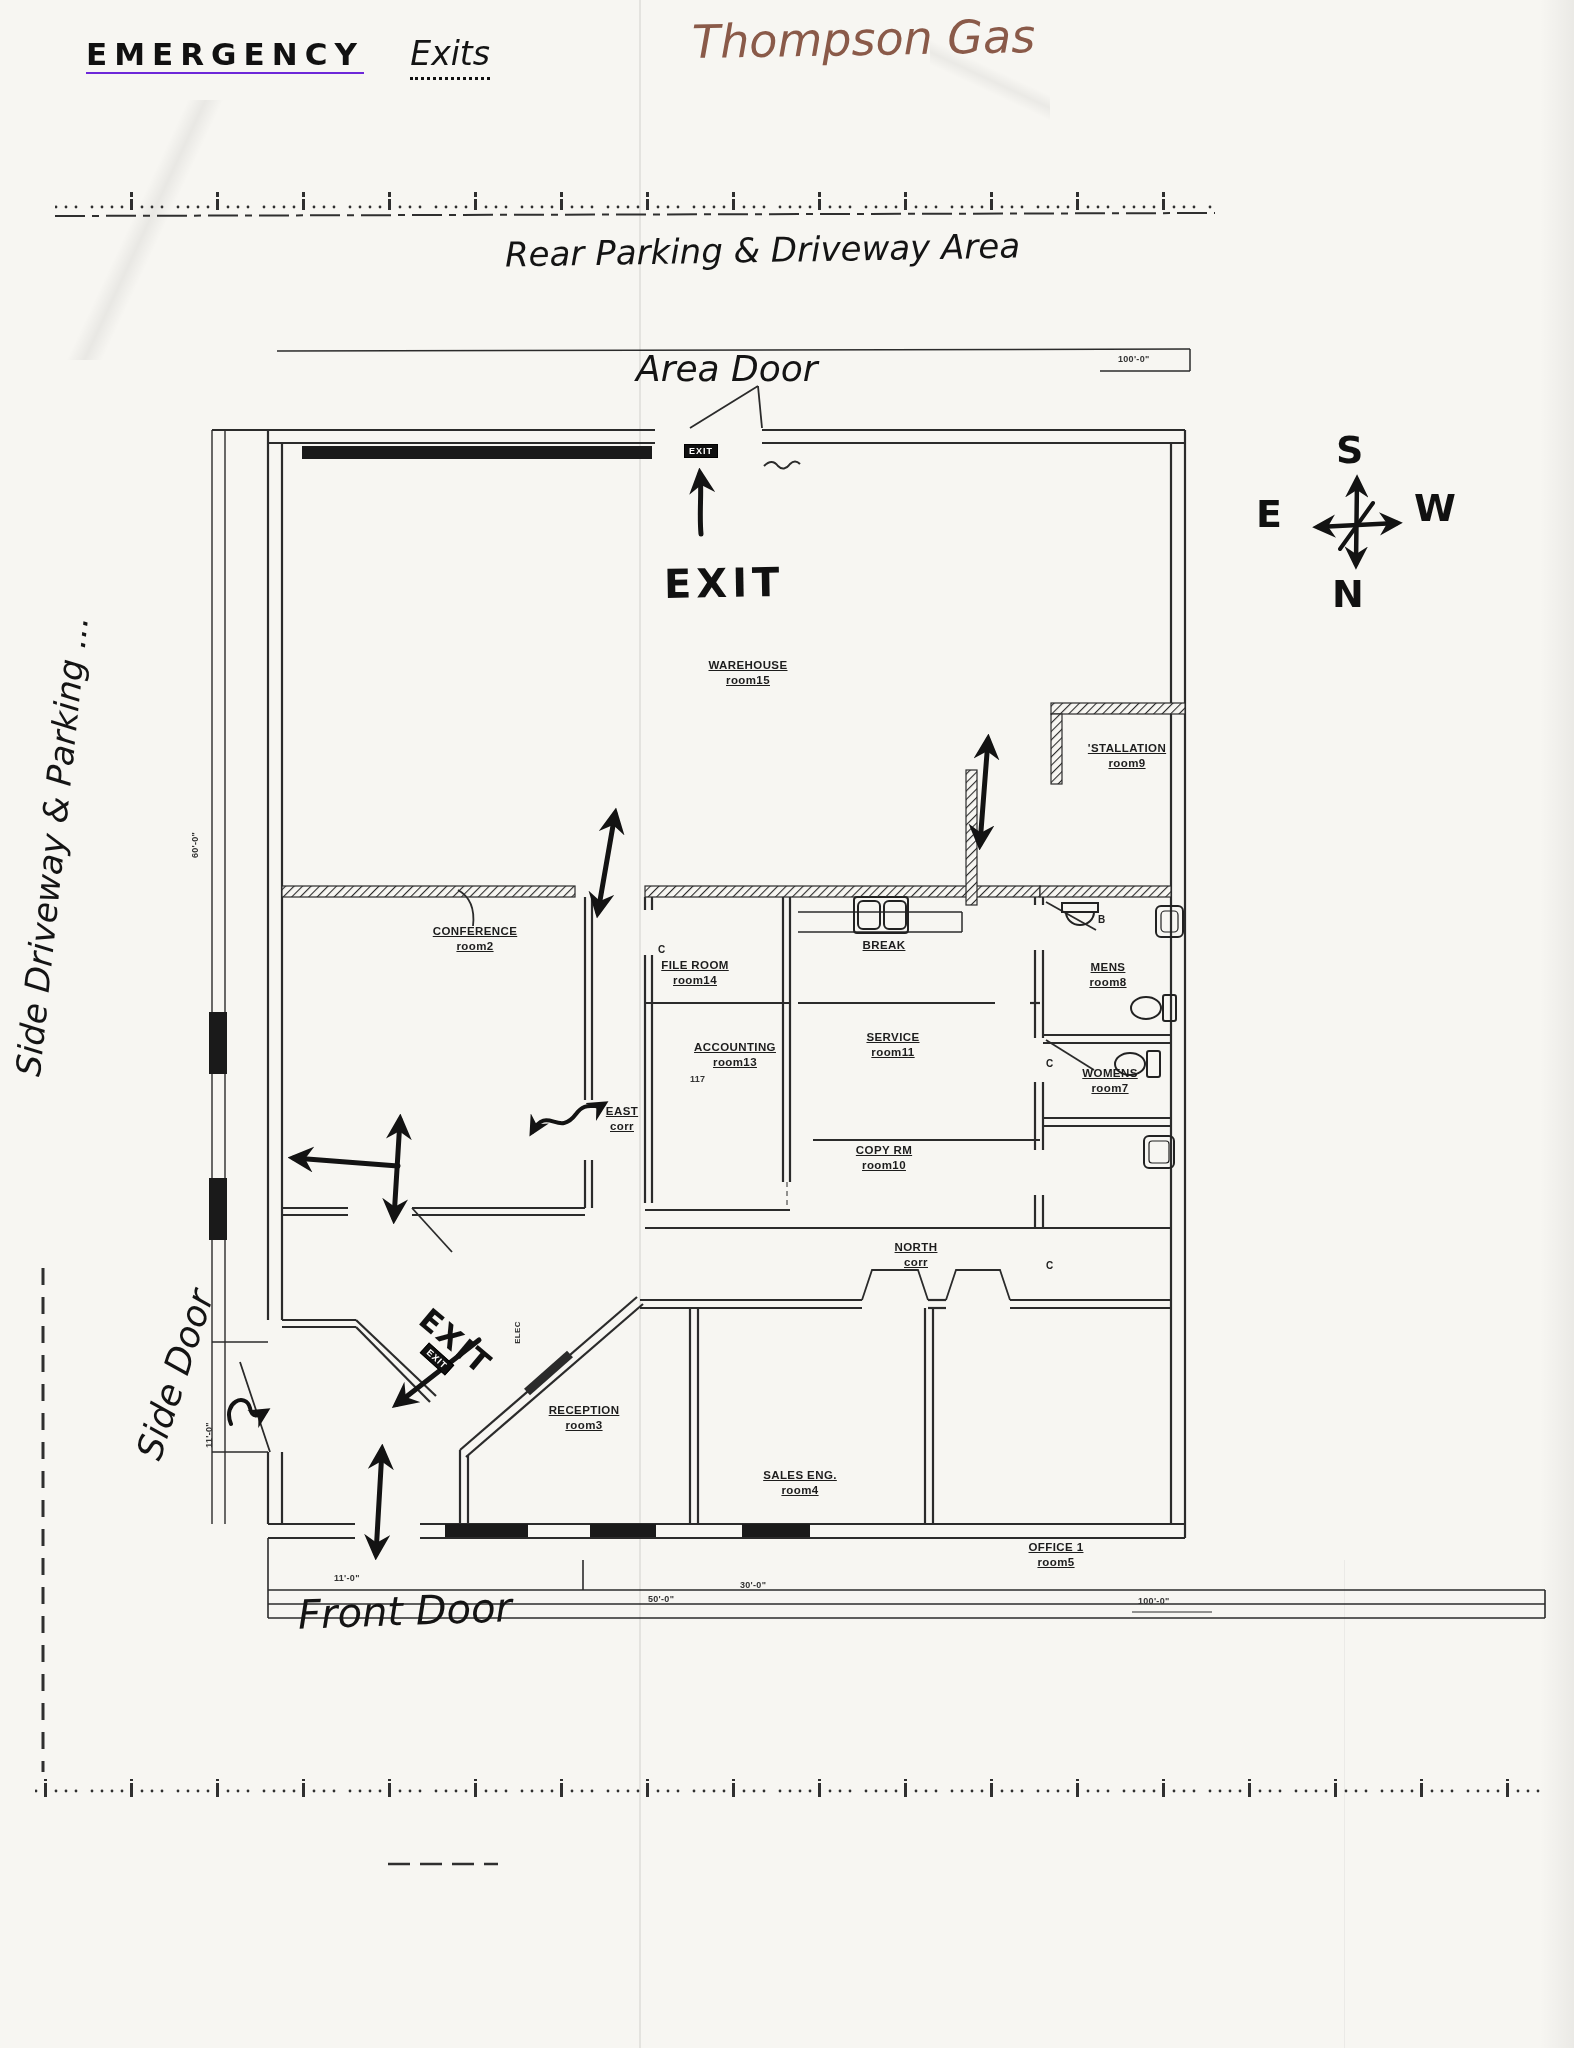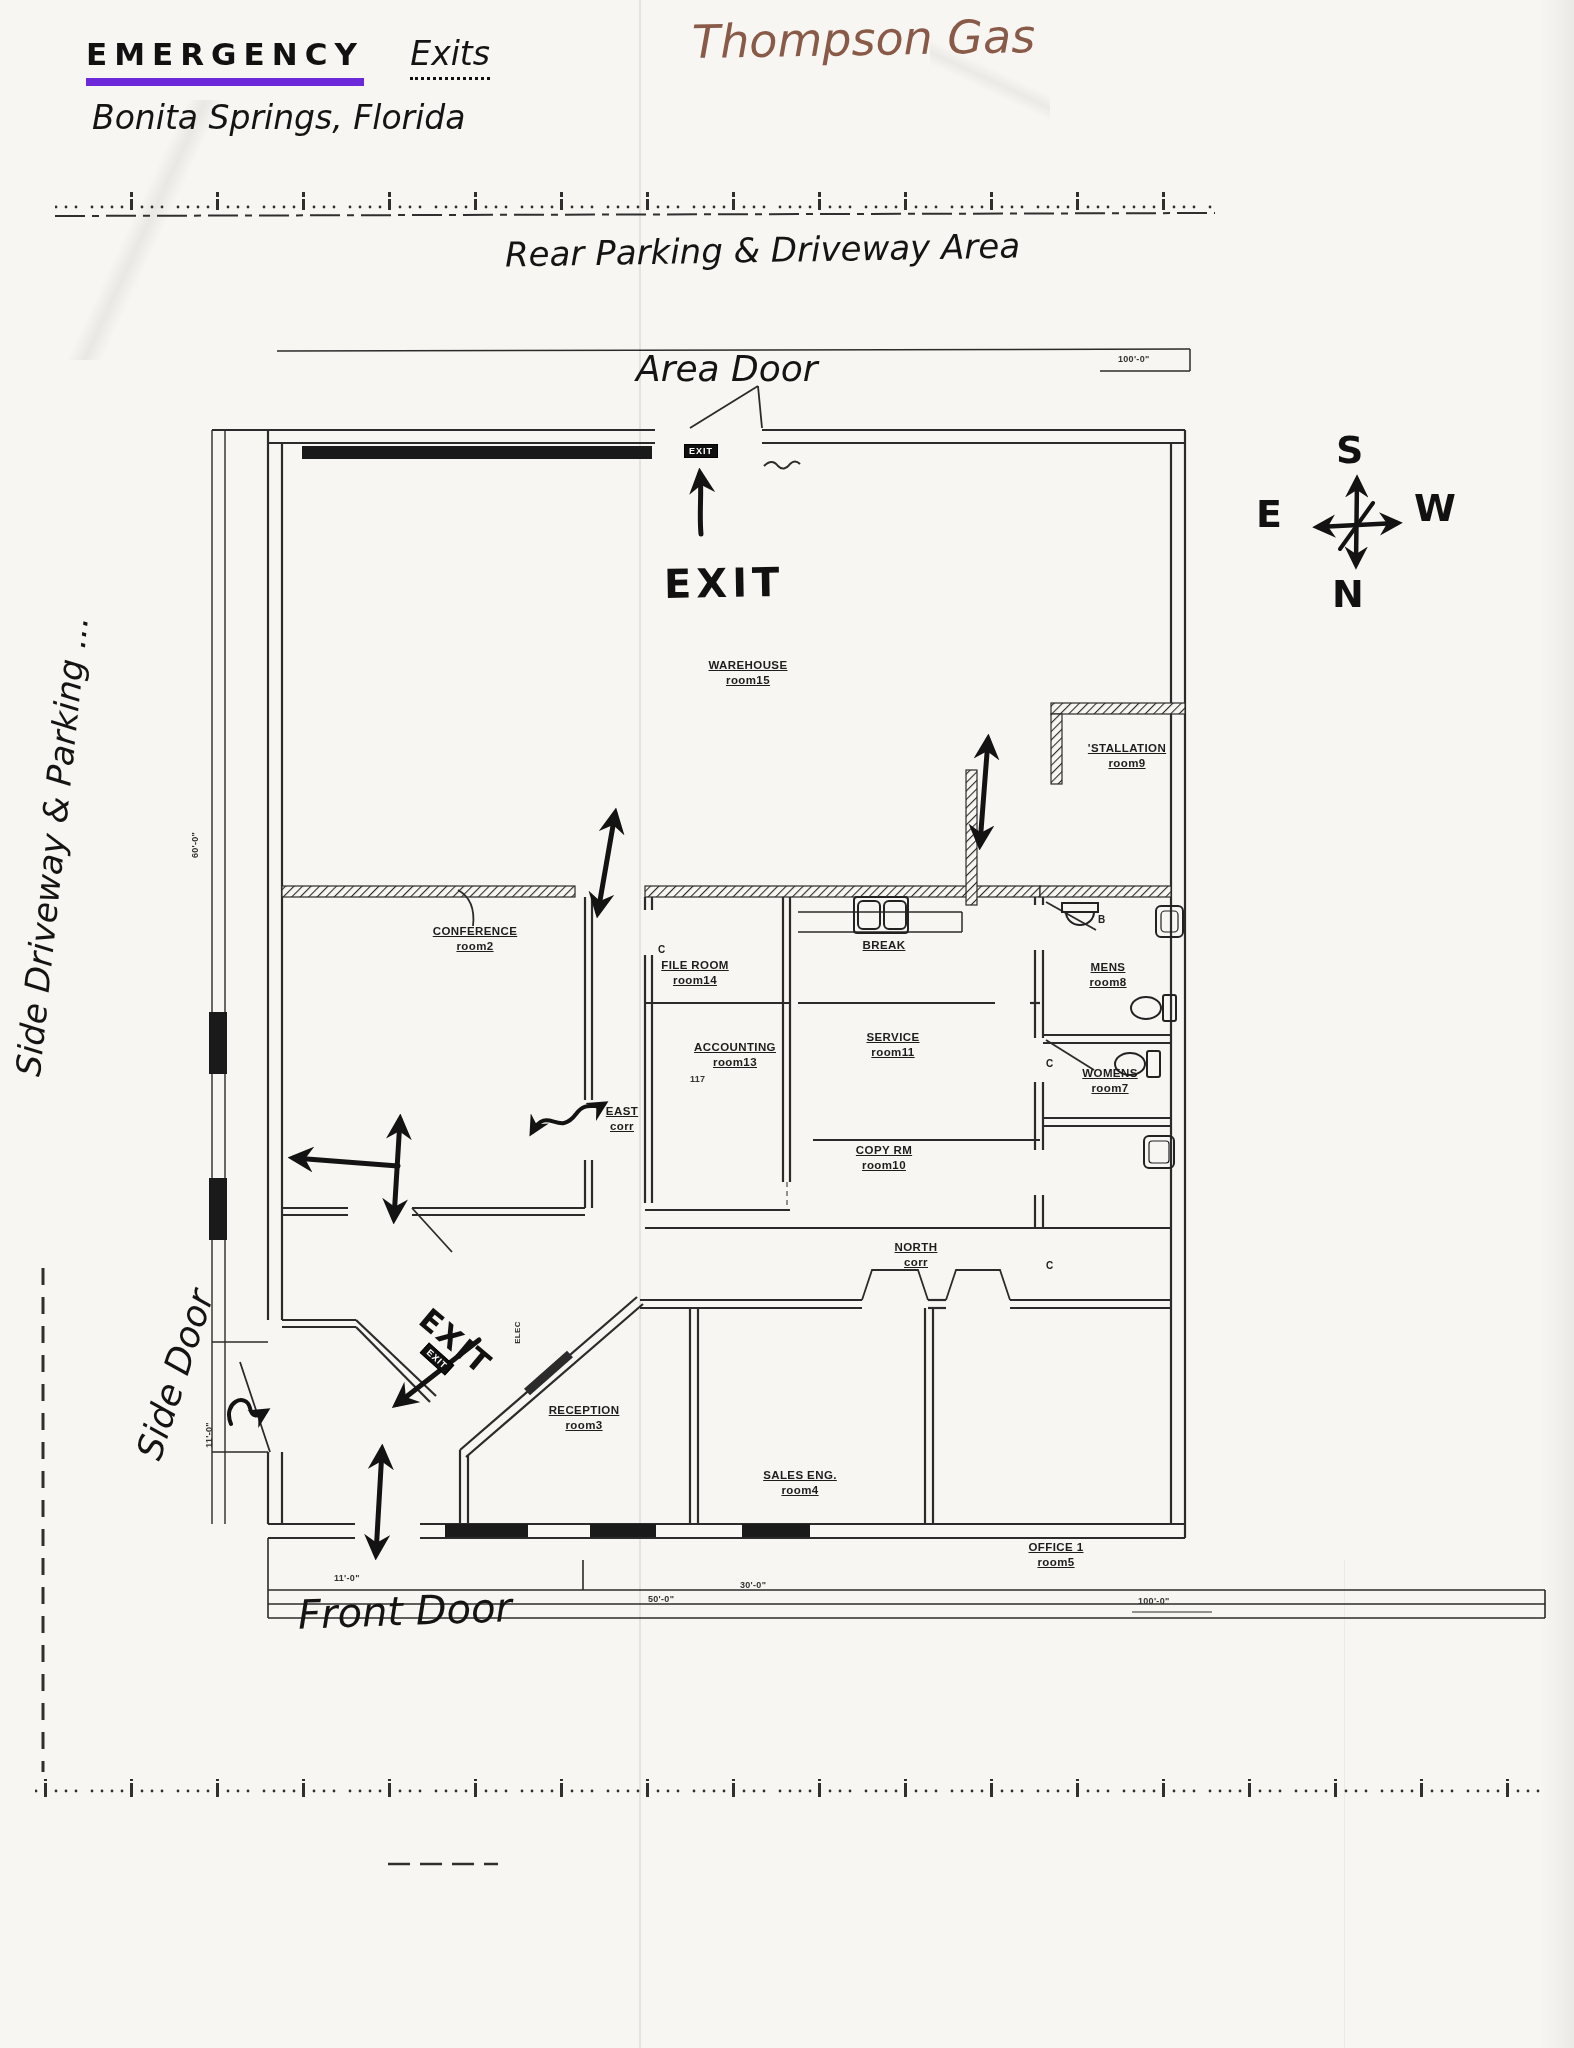--- a/index.html
+++ b/index.html
@@ -20,21 +20,21 @@
   .exit-sign{position:absolute;background:#101010;color:#fff;font-family:"Liberation Sans",sans-serif;
              font-size:9px;font-weight:700;letter-spacing:1px;padding:1px 4px;border:1px solid #000;}
   
   .fold{position:absolute;background:rgba(90,90,90,.12);}
   .shade-right{position:absolute;left:1540px;top:0;width:34px;height:2048px;
                background:linear-gradient(to right,rgba(0,0,0,0),rgba(0,0,0,.05));}
   .crease{position:absolute;left:55px;top:100px;width:180px;height:260px;
           background:linear-gradient(115deg,transparent 44%,rgba(0,0,0,.06) 50%,transparent 56%);}
   .crease2{position:absolute;left:930px;top:0;width:120px;height:160px;
           background:linear-gradient(25deg,transparent 44%,rgba(0,0,0,.05) 50%,transparent 56%);}
-  .title-u{border-bottom:8px solid #6d28d9;padding-bottom:6px;}
+  .title-u{border-bottom:2px solid #6d28d9;}
   .title-dot{border-bottom:3px dotted #111;padding-bottom:4px;}
 </style>
 </head>
 <body>
 
 <div class="page">
 
   <div class="fold" style="left:639px;top:0;width:2px;height:2048px;"></div>
   <div class="fold" style="left:1344px;top:1560px;width:1px;height:488px;opacity:.6;"></div>
   <div class="shade-right"></div>
@@ -234,21 +234,20 @@
       <path d="M1357,480 L1356,564" marker-start="url(#ah)" marker-end="url(#ah)"></path>
       <path d="M1318,527 L1397,523" marker-start="url(#ah)" marker-end="url(#ah)"></path>
       <path d="M1340,549 L1373,503" stroke-width="4"></path>
     </g>
   </svg>
 
   <div class="abs" style="left:86px;top:34px;">
     <span class="hand-print title-u" style="font-size:31px;letter-spacing:7px;">EMERGENCY</span>
     <span class="hand title-dot" style="font-size:33px;margin-left:42px;">Exits</span>
   </div>
-  <div class="abs hand" style="left:92px;top:98px;font-size:33px;">Bonita Springs, Florida</div>
   <div class="abs hand brown" style="left:692px;top:12px;font-size:46px;transform:rotate(-1deg);">Thompson Gas</div>
 
   <div class="abs hand" style="left:505px;top:230px;font-size:34px;transform:rotate(-1deg);">Rear Parking &amp; Driveway Area</div>
   <div class="abs hand" style="left:636px;top:348px;font-size:36px;">Area Door</div>
   <div class="abs hand-print" style="left:664px;top:560px;font-size:40px;letter-spacing:5px;transform:rotate(-1deg);">EXIT</div>
   <div class="abs hand" style="left:-268px;top:826px;width:640px;text-align:center;font-size:34px;transform:rotate(-84deg);">Side Driveway &amp; Parking ...</div>
   <div class="abs hand" style="left:60px;top:1354px;width:230px;text-align:center;font-size:36px;transform:rotate(-72deg);">Side Door</div>
   <div class="abs hand-print" style="left:414px;top:1324px;font-size:30px;letter-spacing:2px;transform:rotate(40deg);">EXIT</div>
   <div class="abs hand" style="left:298px;top:1588px;font-size:40px;transform:rotate(-2deg);">Front Door</div>
 

